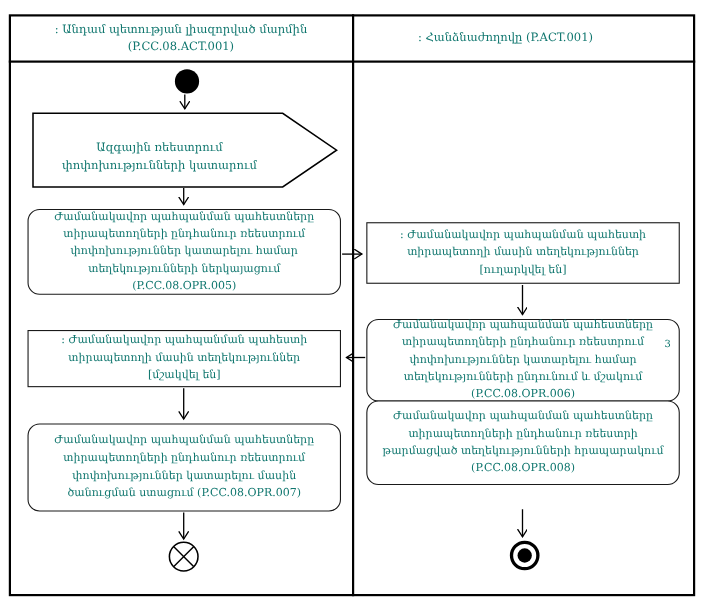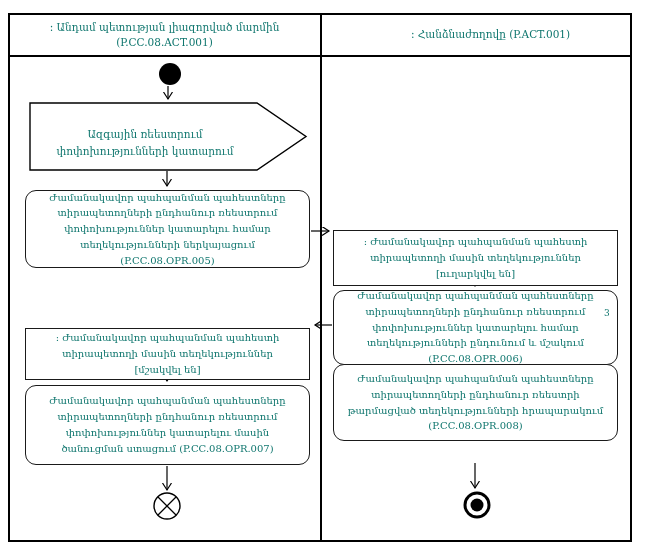--- a/index.html
+++ b/index.html
@@ -18,29 +18,29 @@
   }
   .lane-divider{
     position:absolute;left:320px;top:13px;width:2px;height:529px;background:#000;
   }
   .lane-title{
     position:absolute;top:13px;height:44px;display:flex;align-items:center;justify-content:center;
     text-align:center;font-size:10.5px;line-height:1.45;
   }
   .lane-title.left{left:8px;width:313px;}
   .lane-title.left span{max-width:250px;display:inline-block;}
-  .lane-title.right{left:335px;width:311px;}
+  .lane-title.right{left:304px;width:311px;}
   svg.wires{position:absolute;left:0;top:0;width:645px;height:553px;}
   .node{
     position:absolute;box-sizing:border-box;background:#fff;border:1.5px solid #1a1a1a;
     display:flex;align-items:center;justify-content:center;text-align:center;
     font-size:10px;line-height:1.58;padding:2px 13px;
   }
   .action{border-radius:11px;}
-  .object{border-radius:0;margin-top:28px;}
+  .object{border-radius:0;}
   .signal-label{
     position:absolute;left:32px;top:103px;width:226px;height:79px;
     display:flex;align-items:center;justify-content:center;text-align:center;
     font-size:10.5px;line-height:1.6;
   }
   .tiny-marker{
     position:absolute;left:604px;top:309px;font-size:9px;line-height:1;
   }
   
   .n-opr005{left:25px;top:190px;width:285px;height:78px;}

